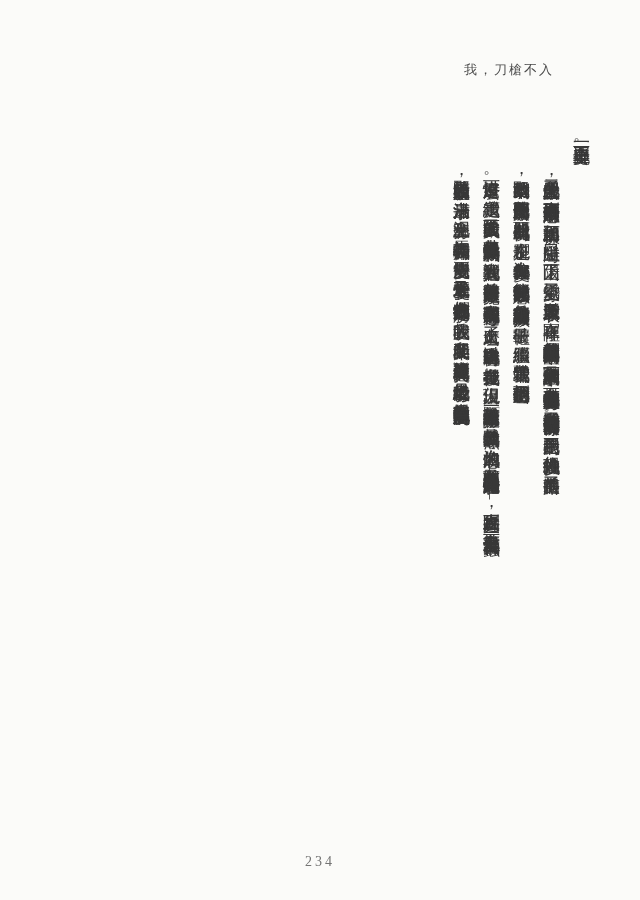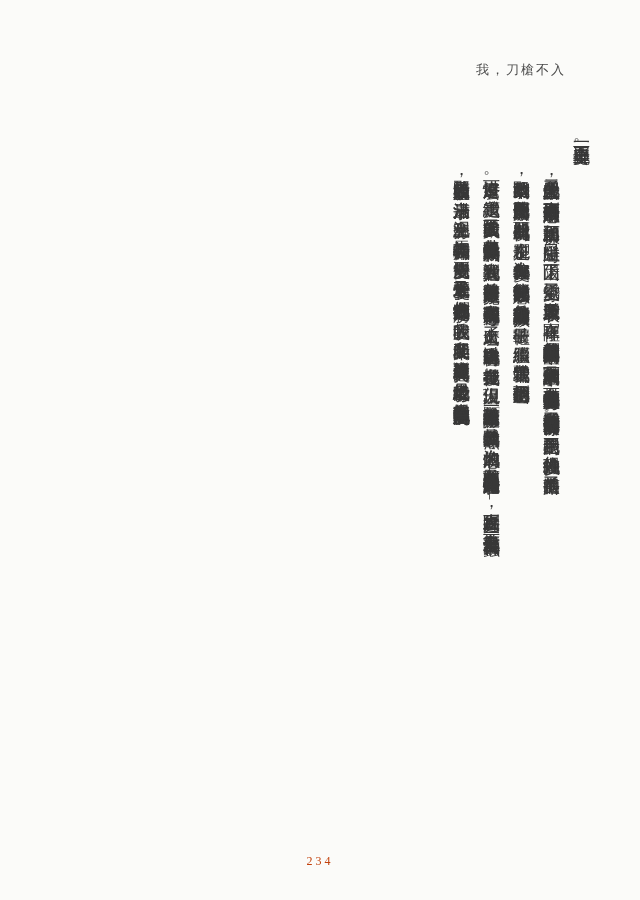--- a/index.html
+++ b/index.html
@@ -11,21 +11,21 @@
     height: 900px;
     position: relative;
     overflow: hidden;
     background: #fbfbf9;
     color: #383838;
     font-family: "Liberation Serif", "DejaVu Serif", serif;
   }
   .running-header {
     position: absolute;
     top: 61px;
-    right: 74px;
+    right: 86px;
     font-size: 13px;
     letter-spacing: 2px;
     color: #4a4a4a;
     white-space: nowrap;
   }
   .text-block {
     position: absolute;
     top: 133px;
     right: 44px;
     width: 512px;
@@ -44,23 +44,23 @@
   }
   .text-block p.no-indent {
     text-indent: 0;
   }
   .page-number {
     position: absolute;
     top: 854px;
     left: 0;
     width: 100%;
     text-align: center;
-    font-size: 12px;
+    font-size: 14px;
     letter-spacing: 3px;
-    color: #c2410c;
+    color: #737373;
   }
 </style>
 </head>
 <body>
 
 <div class="page">
 
   <div class="running-header">我，刀槍不入</div>
 
   <div class="text-block">

